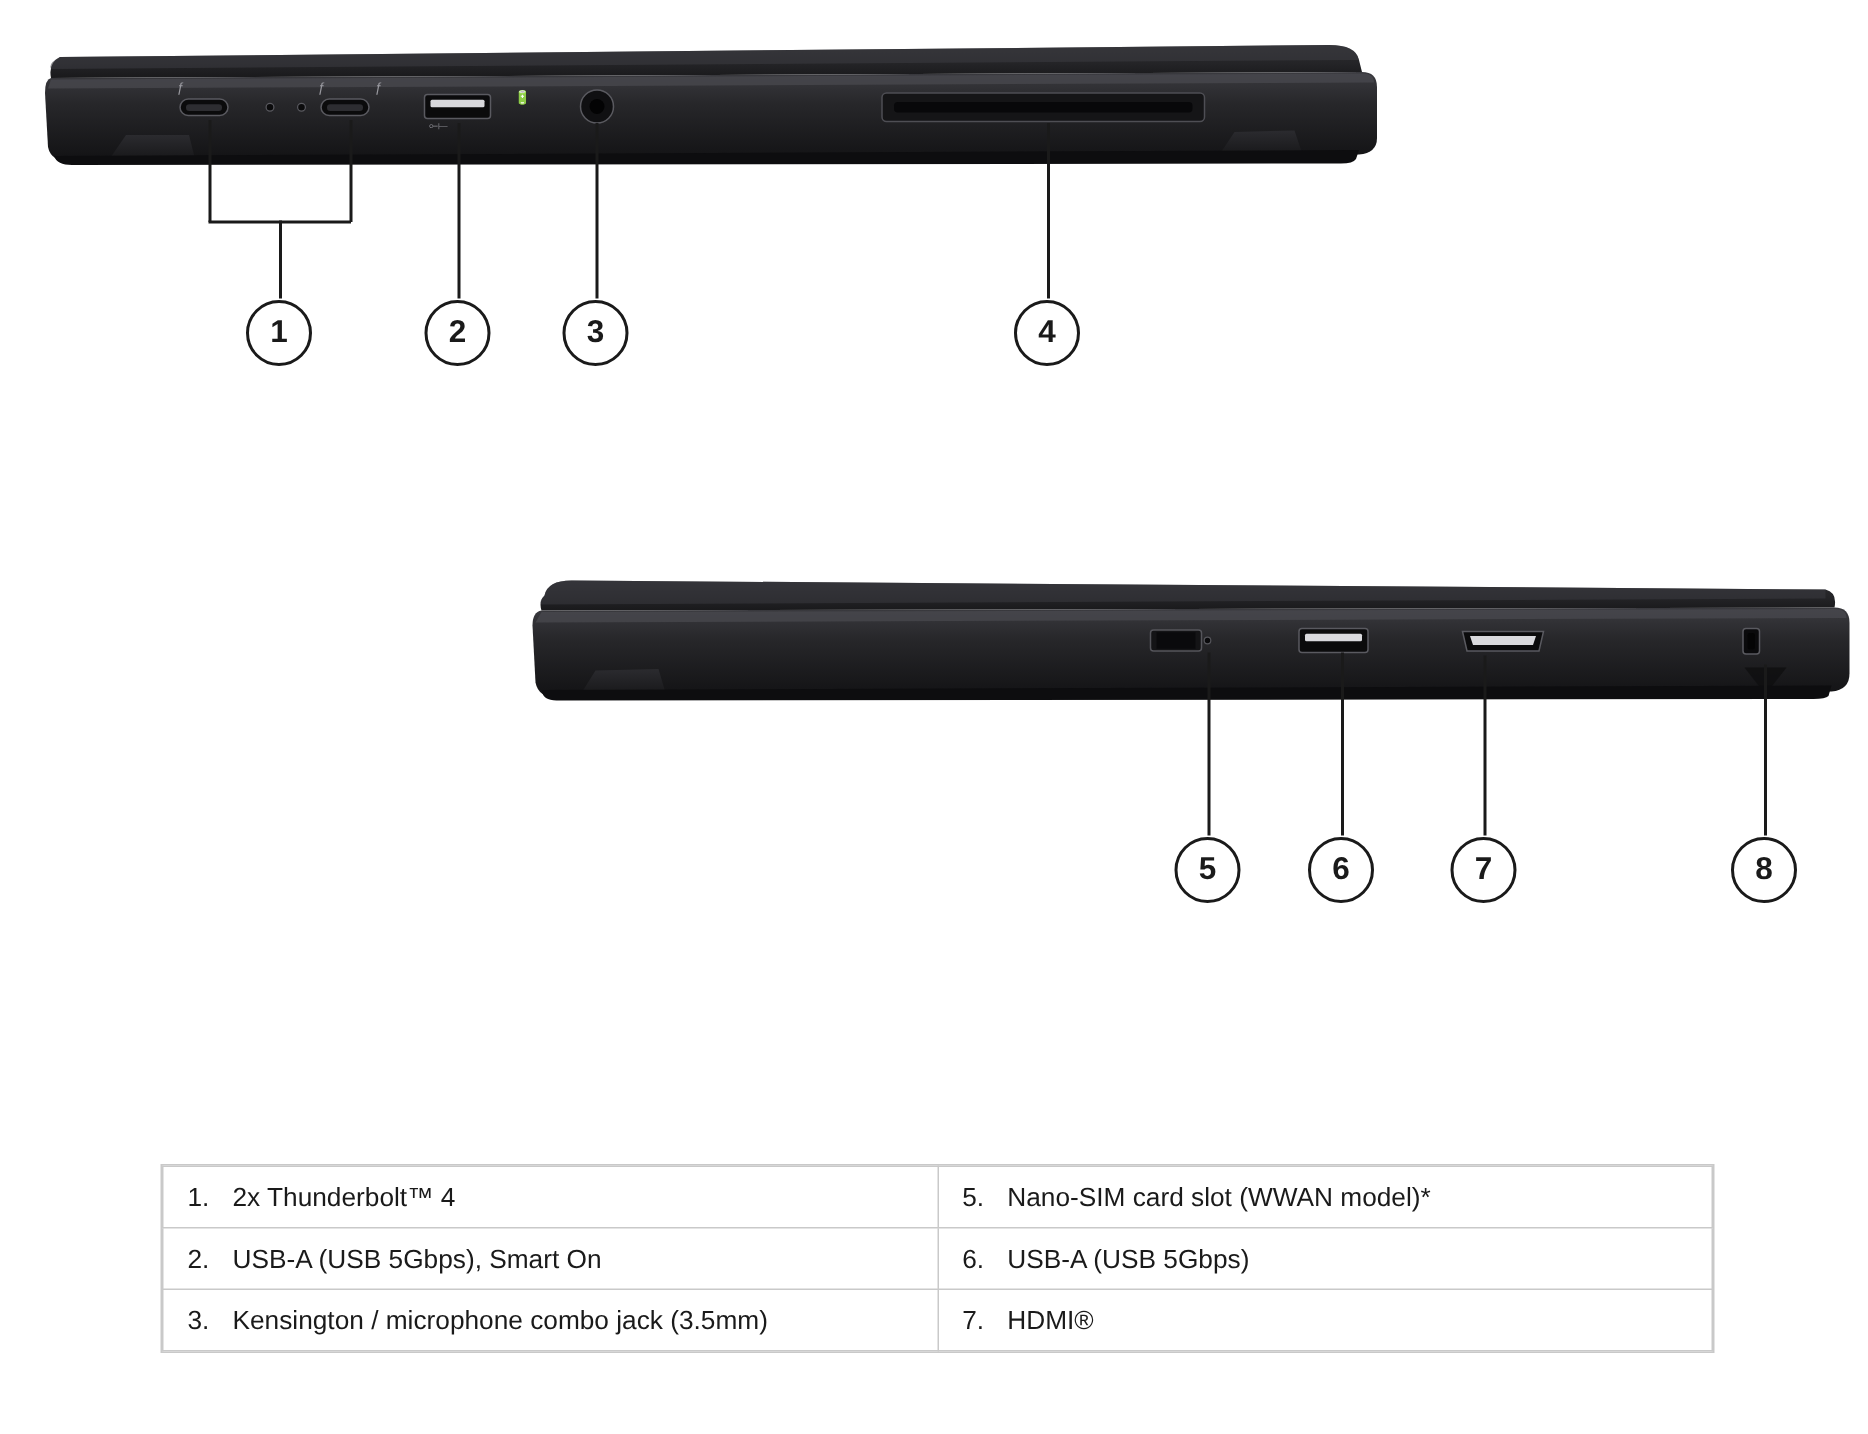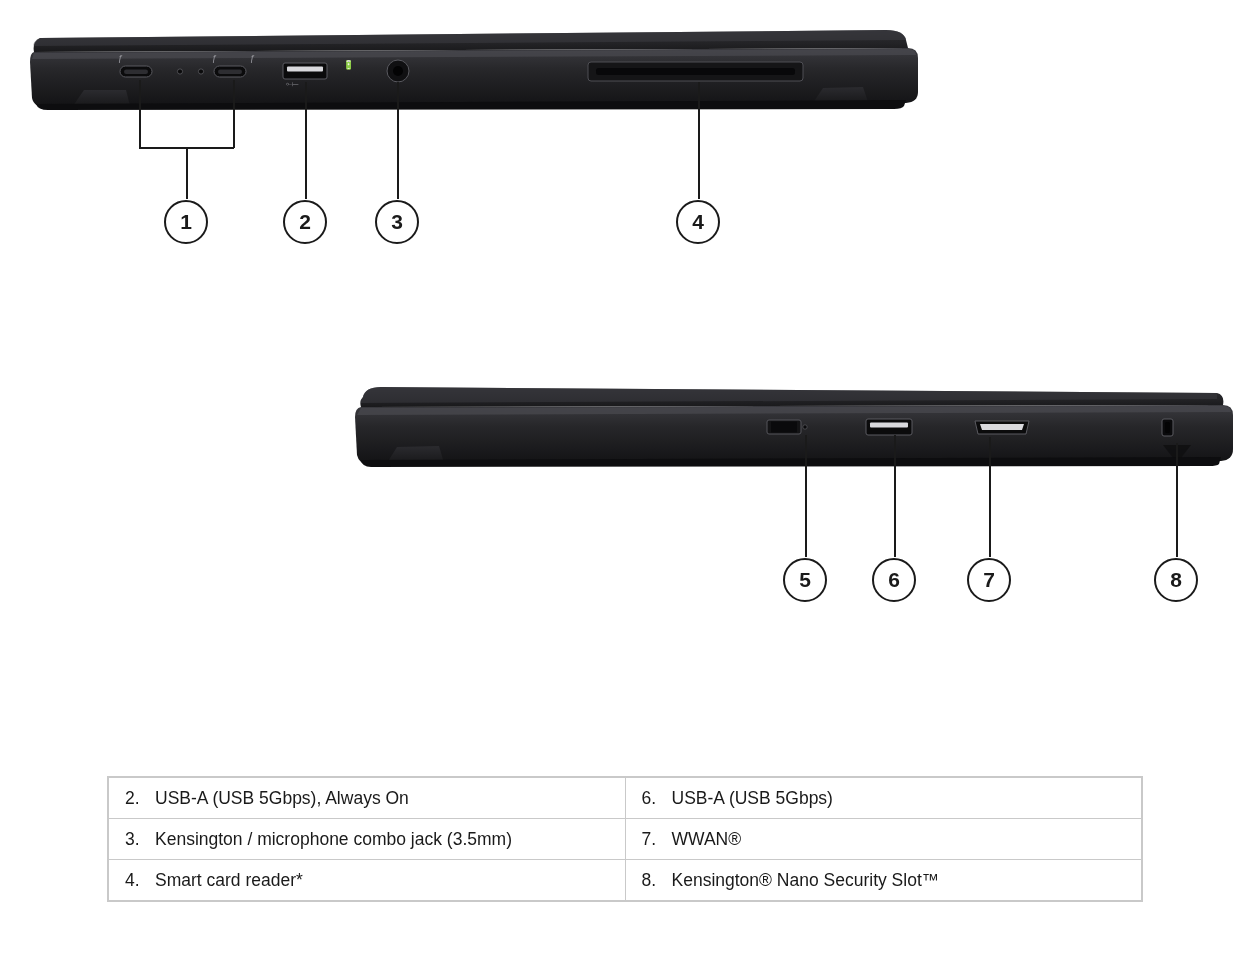--- a/index.html
+++ b/index.html
@@ -252,39 +252,39 @@
   </div>
   <div class="bubble" style="left:1154px; top:558px;">
     <span>8</span>
   </div>
 
   <div id="legend">
     <table>
       <tbody>
         <tr>
           <td class="col-left">
-            <span class="num">2.</span><span>USB-A (USB 5Gbps), Always On</span>
+            <span class="num">1.</span><span>2x Thunderbolt™ 4</span>
+          </td>
+          <td class="col-right">
+            <span class="num">5.</span><span>Nano-SIM card slot (WWAN model)*</span>
+          </td>
+        </tr>
+        <tr>
+          <td class="col-left">
+            <span class="num">2.</span><span>USB-A (USB 5Gbps), Smart On</span>
           </td>
           <td class="col-right">
             <span class="num">6.</span><span>USB-A (USB 5Gbps)</span>
           </td>
         </tr>
         <tr>
           <td class="col-left">
             <span class="num">3.</span><span>Kensington / microphone combo jack (3.5mm)</span>
           </td>
           <td class="col-right">
-            <span class="num">7.</span><span>WWAN®</span>
-          </td>
-        </tr>
-        <tr>
-          <td class="col-left">
-            <span class="num">4.</span><span>Smart card reader*</span>
-          </td>
-          <td class="col-right">
-            <span class="num">8.</span><span>Kensington® Nano Security Slot™</span>
+            <span class="num">7.</span><span>HDMI®</span>
           </td>
         </tr>
       </tbody>
     </table>
   </div>
 
 </div>
 
 </body></html>

